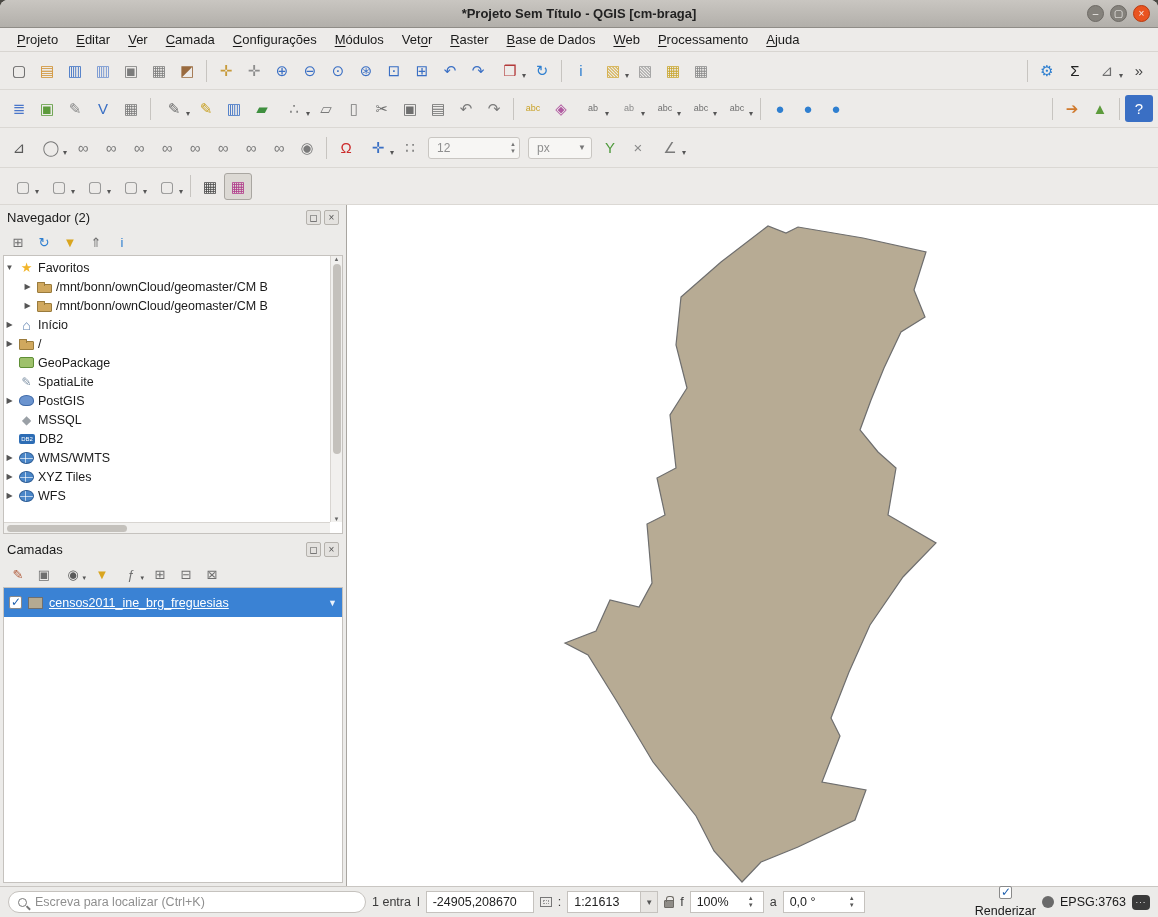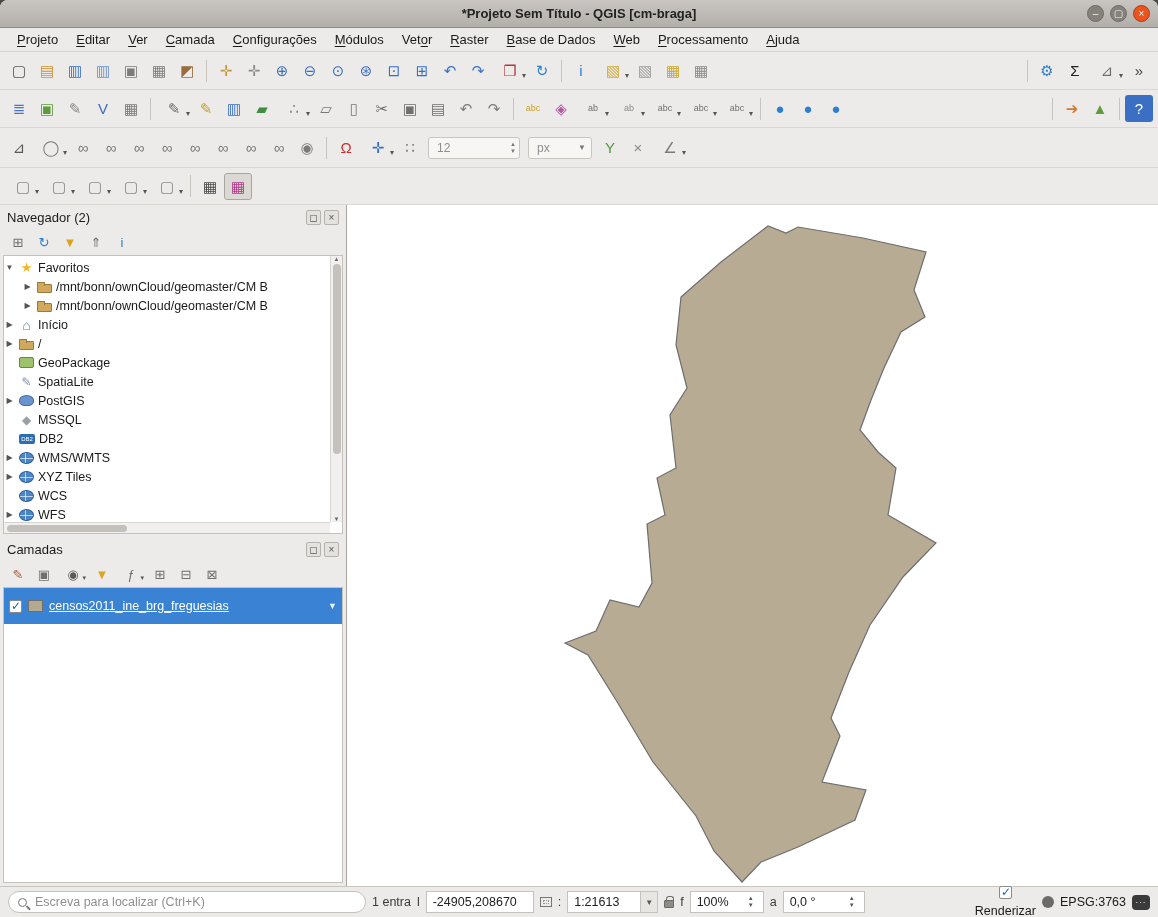--- a/index.html
+++ b/index.html
@@ -64,21 +64,21 @@
   .ic-db2::before{content:"DB2";font-size:6px;letter-spacing:0;}
   .ic-globe{width:12px;height:12px;border-radius:50%;background:#4a86c8;border:1px solid #2d5c94;position:relative;overflow:hidden;}
   .ic-globe::before{content:"";position:absolute;left:5px;top:0;bottom:0;width:1px;background:rgba(255,255,255,.65);}
   .ic-globe::after{content:"";position:absolute;top:5px;left:0;right:0;height:1px;background:rgba(255,255,255,.65);}
   .vscroll{position:absolute;right:0;top:0;bottom:11px;width:12px;background:#f1f0ee;border-left:1px solid #d8d5d1;
     display:flex;flex-direction:column;align-items:center;font-size:6px;color:#666;}
   .vthumb{width:8px;flex:0 0 190px;background:#c4c1bc;border-radius:4px;margin:2px 0;}
   .hscroll{position:absolute;left:0;right:12px;bottom:0;height:11px;background:#f1f0ee;border-top:1px solid #d8d5d1;display:flex;align-items:center;}
   .hthumb{height:7px;width:120px;background:#c4c1bc;border-radius:4px;margin-left:3px;}
   .llist{flex:1;margin:0 3px 3px 3px;background:#fff;border:1px solid #c5c2be;overflow:hidden;}
-  .lrow{height:36px;background:#3a82d4;display:flex;align-items:center;gap:6px;padding:0 5px;color:#fff;}
+  .lrow{height:29px;background:#3a82d4;display:flex;align-items:center;gap:6px;padding:0 5px;color:#fff;}
   .cb{width:13px;height:13px;background:#fff;border:1px solid #8a8a8a;border-radius:2px;position:relative;flex:0 0 13px;}
   .cb::after{content:"✓";position:absolute;left:1px;top:-2px;font-size:12px;color:#1d5fae;font-weight:bold;}
   .swatch{width:15px;height:12px;border:1px solid #6f6f6f;flex:0 0 15px;}
   .lname{font-size:12.5px;text-decoration:underline;white-space:nowrap;overflow:hidden;}
   .lfilter{margin-left:auto;font-size:9px;color:#eaf2fb;}
   .canvas{flex:1 1 auto;background:#fff;position:relative;min-width:0;}
   .canvas svg{position:absolute;inset:0;width:100%;height:100%;}
   
   .statusbar{height:31px;flex:0 0 31px;background:#ecebe9;border-top:1px solid #c9c6c2;display:flex;align-items:center;
     gap:6px;padding:0 8px;font-size:12.5px;}
@@ -515,25 +515,20 @@
                 <span class="ic ic-globe"></span>
                 <span class="tlabel">WMS/WMTS</span>
               </div>
 
               <div class="trow">
                 <span class="exp closed"></span>
                 <span class="ic ic-globe"></span>
                 <span class="tlabel">XYZ Tiles</span>
               </div>
 
-              <div class="trow">
-                <span class="exp"></span>
-                <span class="ic ic-globe"></span>
-                <span class="tlabel">WCS</span>
-              </div>
 
               <div class="trow">
                 <span class="exp closed"></span>
                 <span class="ic ic-globe"></span>
                 <span class="tlabel">WFS</span>
               </div>
             </div>
           <div class="vscroll">
             <span>▲</span>
             <span class="vthumb"></span>

